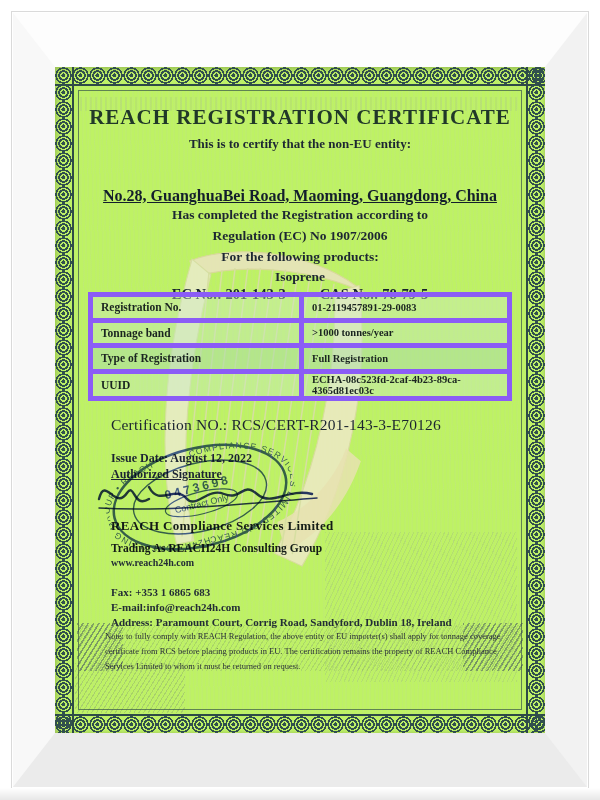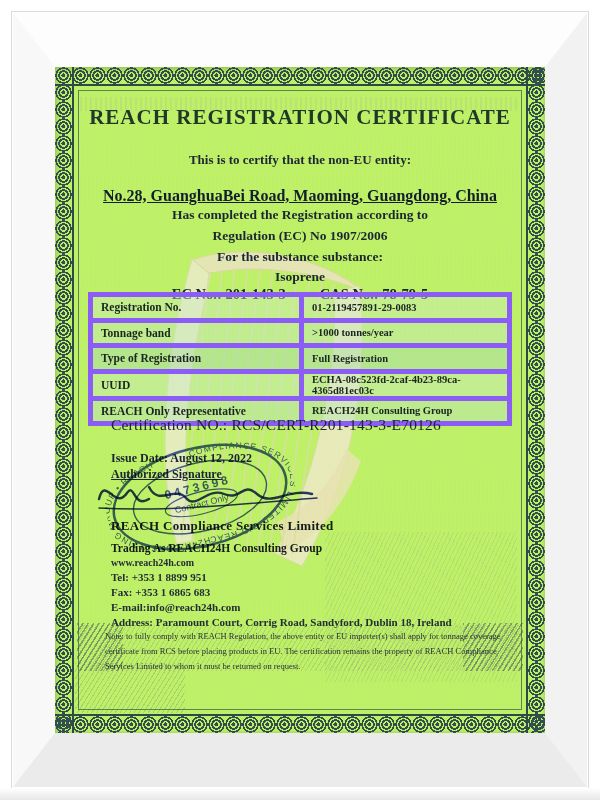--- a/index.html
+++ b/index.html
@@ -58,21 +58,21 @@
     background-size:17px 17px;background-repeat:repeat-y;border-right:2.5px solid #2e4a47;}
   .ob-right{top:0;bottom:0;right:0;width:17px;background-image:var(--pat);
     background-size:17px 17px;background-repeat:repeat-y;border-left:2.5px solid #2e4a47;}
   .inner-line{position:absolute;inset:23px;border:1px solid rgba(46,74,71,.65);pointer-events:none;}
   
   .content{position:absolute;inset:0;color:#1c2420;}
   .abs{position:absolute;left:0;right:0;}
   .ctr{text-align:center;}
   .lft{left:56px;right:22px;text-align:left;}
   .title{top:38px;font-size:21px;font-weight:bold;letter-spacing:1px;color:#213829;}
-  .intro{top:85px;font-size:13px;font-weight:bold;color:#1d2733;}
+  .intro{top:69px;font-size:13px;font-weight:bold;color:#1d2733;}
   .company{top:101px;font-size:14px;font-weight:bold;text-decoration:underline;color:#131e2c;}
   .companyaddr{top:120px;font-size:16px;font-weight:bold;text-decoration:underline;color:#131e2c;}
   .completed{top:140px;font-size:13.5px;font-weight:bold;color:#1d2733;}
   .regulation{top:161px;font-size:13.5px;font-weight:bold;color:#1d2733;}
   .subintro{top:182px;font-size:13.5px;font-weight:bold;color:#1d2733;}
   .substance{top:202px;font-size:13.5px;font-weight:bold;color:#1d2733;}
   .eccas{top:219px;font-size:14.5px;font-weight:bold;color:#17222f;}
   .eccas .gap{display:inline-block;width:34px;}
   table.reg{
     position:absolute;left:33px;top:225px;width:424px;
@@ -152,21 +152,21 @@
       <div class="ob ob-left"></div>
       <div class="ob ob-right"></div>
       <div class="inner-line"></div>
 
       <div class="content">
         <div class="abs ctr title">REACH REGISTRATION CERTIFICATE</div>
         <div class="abs ctr intro">This is to certify that the non-EU entity:</div>
         <div class="abs ctr companyaddr">No.28, GuanghuaBei Road, Maoming, Guangdong, China</div>
         <div class="abs ctr completed">Has completed the Registration according to</div>
         <div class="abs ctr regulation">Regulation (EC) No 1907/2006</div>
-        <div class="abs ctr subintro">For the substance substance:</div>
+        <div class="abs ctr subintro">For the following products:</div>
         <div class="abs ctr substance">Isoprene</div>
         <div class="abs ctr eccas">
           <span>EC No.: 201-143-3</span><span class="gap"></span><span>CAS No.: 78-79-5</span>
         </div>
 
         <table class="reg">
           <tbody>
               <tr>
             <td class="lab">Registration No.</td>
             <td class="val">01-2119457891-29-0083</td>
@@ -176,35 +176,30 @@
             <td class="val">&gt;1000 tonnes/year</td>
           </tr>
           <tr>
             <td class="lab">Type of Registration</td>
             <td class="val">Full Registration</td>
           </tr>
           <tr>
             <td class="lab">UUID</td>
             <td class="val">ECHA-08c523fd-2caf-4b23-89ca-4365d81ec03c</td>
           </tr>
-          <tr>
-            <td class="lab">REACH Only Representative</td>
-            <td class="val">REACH24H Consulting Group</td>
-          </tr>
         </tbody>
           </table>
 
         <div class="abs lft certno">Certification NO.: RCS/CERT-R201-143-3-E70126</div>
         <div class="abs lft issuedate">Issue Date: August 12, 2022</div>
         <div class="abs lft authsig">Authorized Signature</div>
 
         <div class="abs lft issuer-name">REACH Compliance Services Limited</div>
         <div class="abs lft trading">Trading As REACH24H Consulting Group</div>
         <div class="abs lft website">www.reach24h.com</div>
-        <div class="abs lft tel">Tel: +353 1 8899 951</div>
         <div class="abs lft fax">Fax: +353 1 6865 683</div>
         <div class="abs lft email">E-mail:info@reach24h.com</div>
         <div class="abs lft addr">Address: Paramount Court, Corrig Road, Sandyford, Dublin 18, Ireland</div>
         <div class="abs note">Note: to fully comply with REACH Regulation, the above entity or EU importer(s) shall apply for tonnage coverage certificate from RCS before placing products in EU. The certification remains the property of REACH Compliance Services Limited to whom it must be returned on request.</div>
       </div>
 
       <svg class="stamp" viewBox="0 0 190 112" aria-hidden="true">
         <ellipse cx="95" cy="56" rx="88" ry="49" fill="none" stroke="#2d4ea6" stroke-width="2.6"></ellipse>
         <ellipse cx="95" cy="56" rx="68" ry="34" fill="none" stroke="#2d4ea6" stroke-width="1.4"></ellipse>
         <defs>

